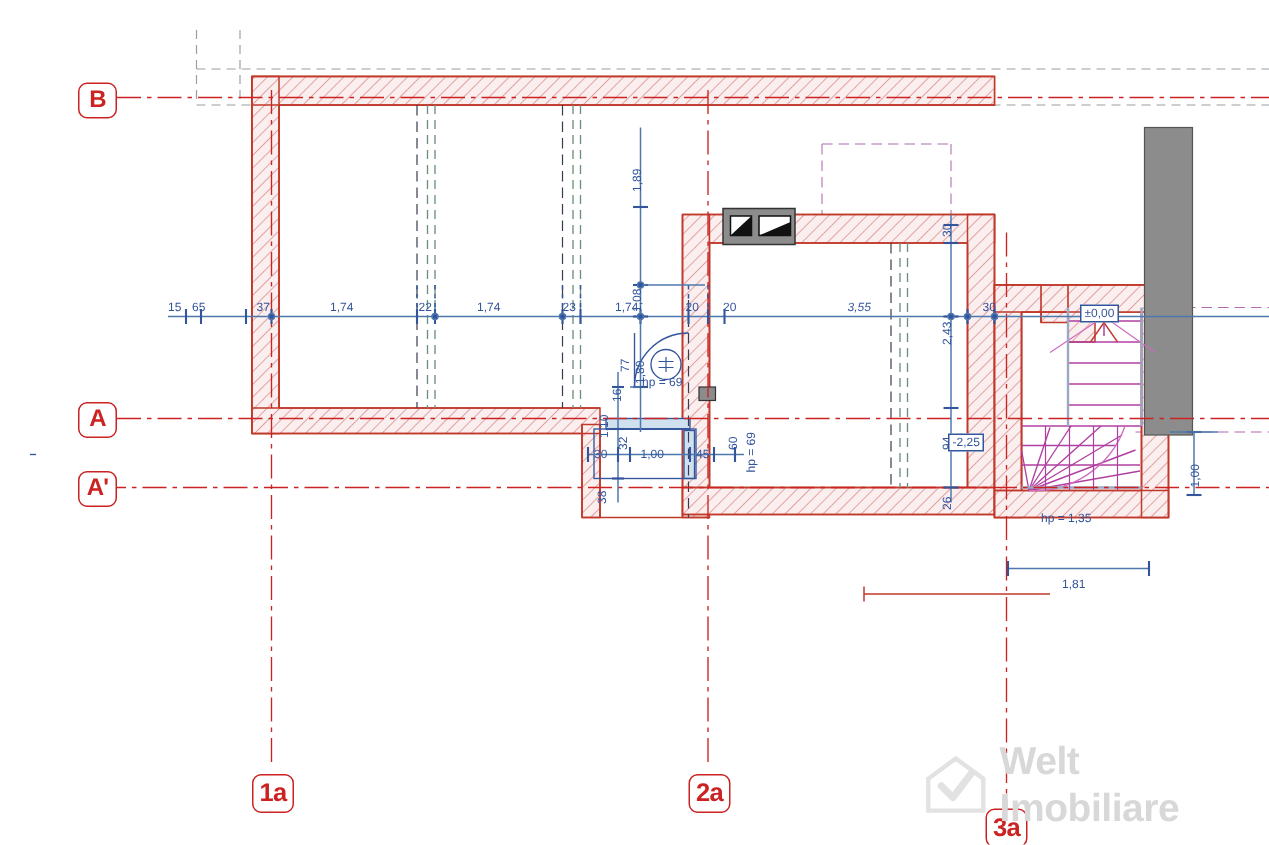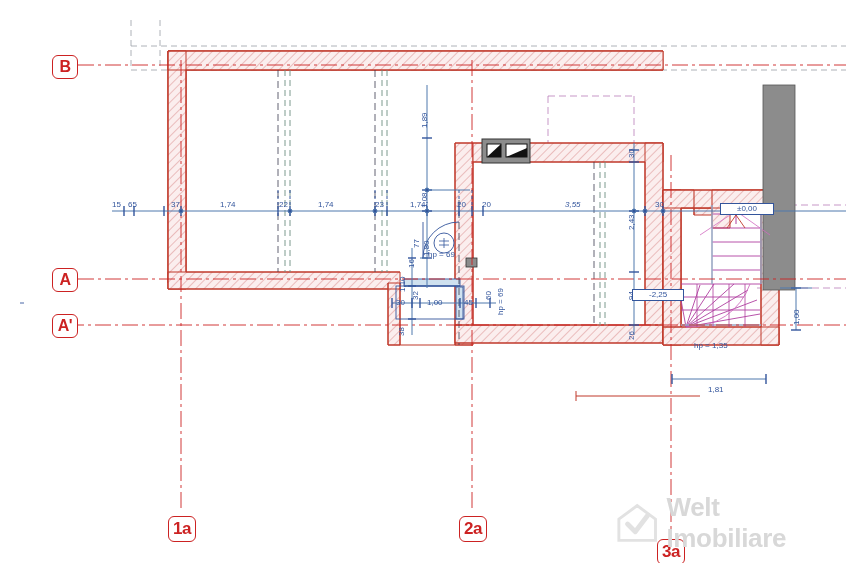--- a/index.html
+++ b/index.html
@@ -16,21 +16,21 @@
           letter-spacing:-0.5px;}
   .bub-side{width:24px;height:22px;font-size:16px;}
   .bub-bot{width:26px;height:24px;font-size:17px;}
 
   
   .dim{position:absolute;color:#33559c;font-size:8px;
        font-family:"Liberation Sans",sans-serif;white-space:nowrap;}
   .dim.v{transform-origin:0 0;transform:rotate(-90deg);}
   .hp{position:absolute;color:#33559c;font-size:8px;white-space:nowrap;}
   .lvl{position:absolute;color:#33559c;font-size:8px;white-space:nowrap;
-       border:1px solid #33559c;background:#fff;padding:0 16px;line-height:10px;}
+       border:1px solid #33559c;background:#fff;padding:0 2px;line-height:10px;}
 
   
   #wm{position:absolute;left:615px;top:495px;width:225px;height:55px;
       display:flex;align-items:center;gap:7px;}
   #wm .wm-txt{font-size:26px;font-weight:bold;color:#d8d8d8;
       font-family:"Liberation Sans",sans-serif;letter-spacing:-0.3px;}
 </style>
 </head>
 <body>
 

